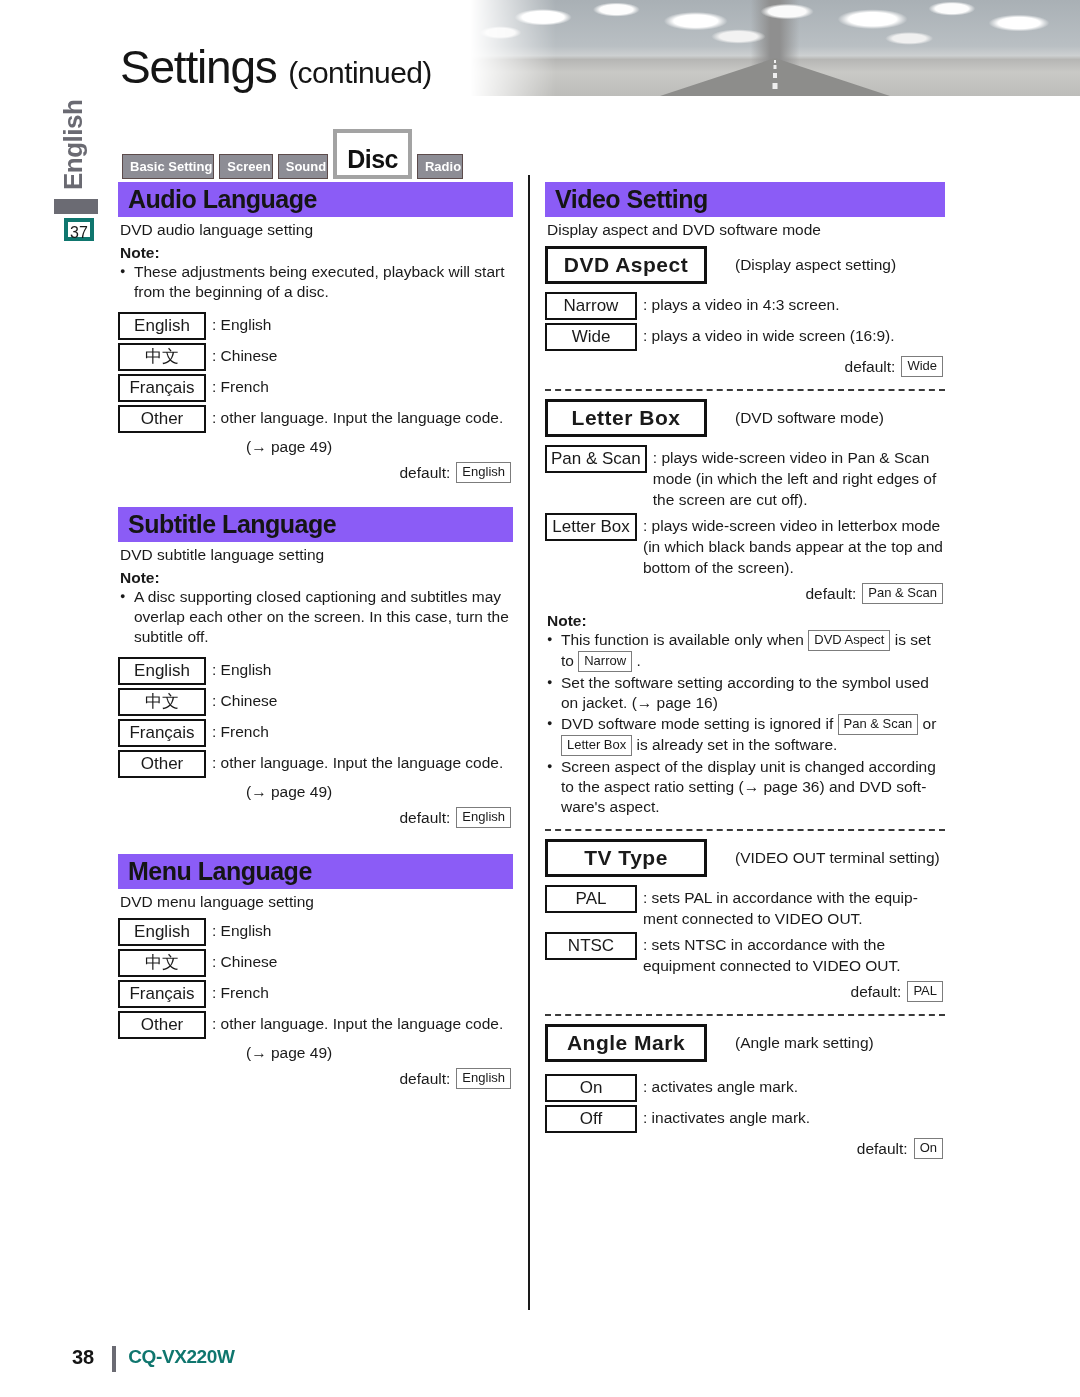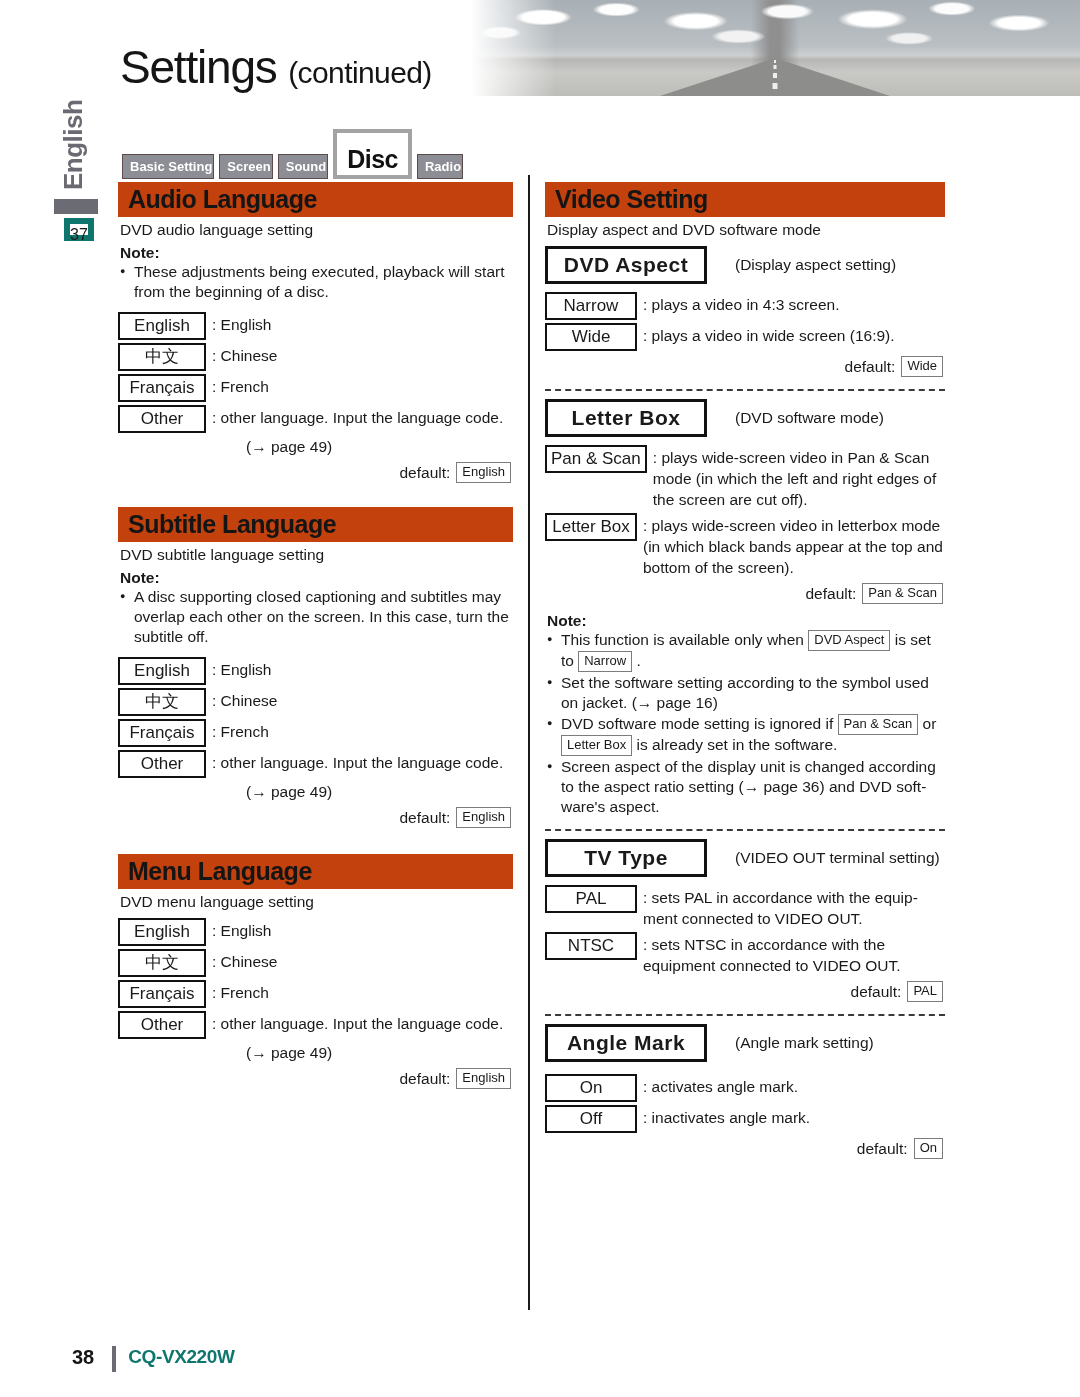--- a/index.html
+++ b/index.html
@@ -103,21 +103,21 @@
     width: 44px;
     height: 15px;
     background: #6b6b73;
   }
   .side-page-num {
     position: absolute;
     left: 64px;
     top: 218px;
     width: 30px;
     height: 23px;
-    border: 6px solid #0f766e;
+    border: 4px solid #0f766e;
     font-size: 16px;
     text-align: center;
     line-height: 21px;
     color: #1a1a1a;
     background: #fff;
   }
 
   
   .tabs {
     position: absolute;
@@ -166,21 +166,21 @@
   }
   .col-right {
     position: absolute;
     left: 545px;
     top: 182px;
     width: 400px;
   }
 
   
   .sec-head {
-    background: #c2410c;
+    background: #8b5cf6;
     font-size: 25px;
     font-weight: bold;
     font-stretch: condensed;
     letter-spacing: -0.5px;
     color: #151515;
     padding: 3px 0 4px 10px;
     line-height: 28px;
     margin-bottom: 2px;
   }
   .sec-sub {

